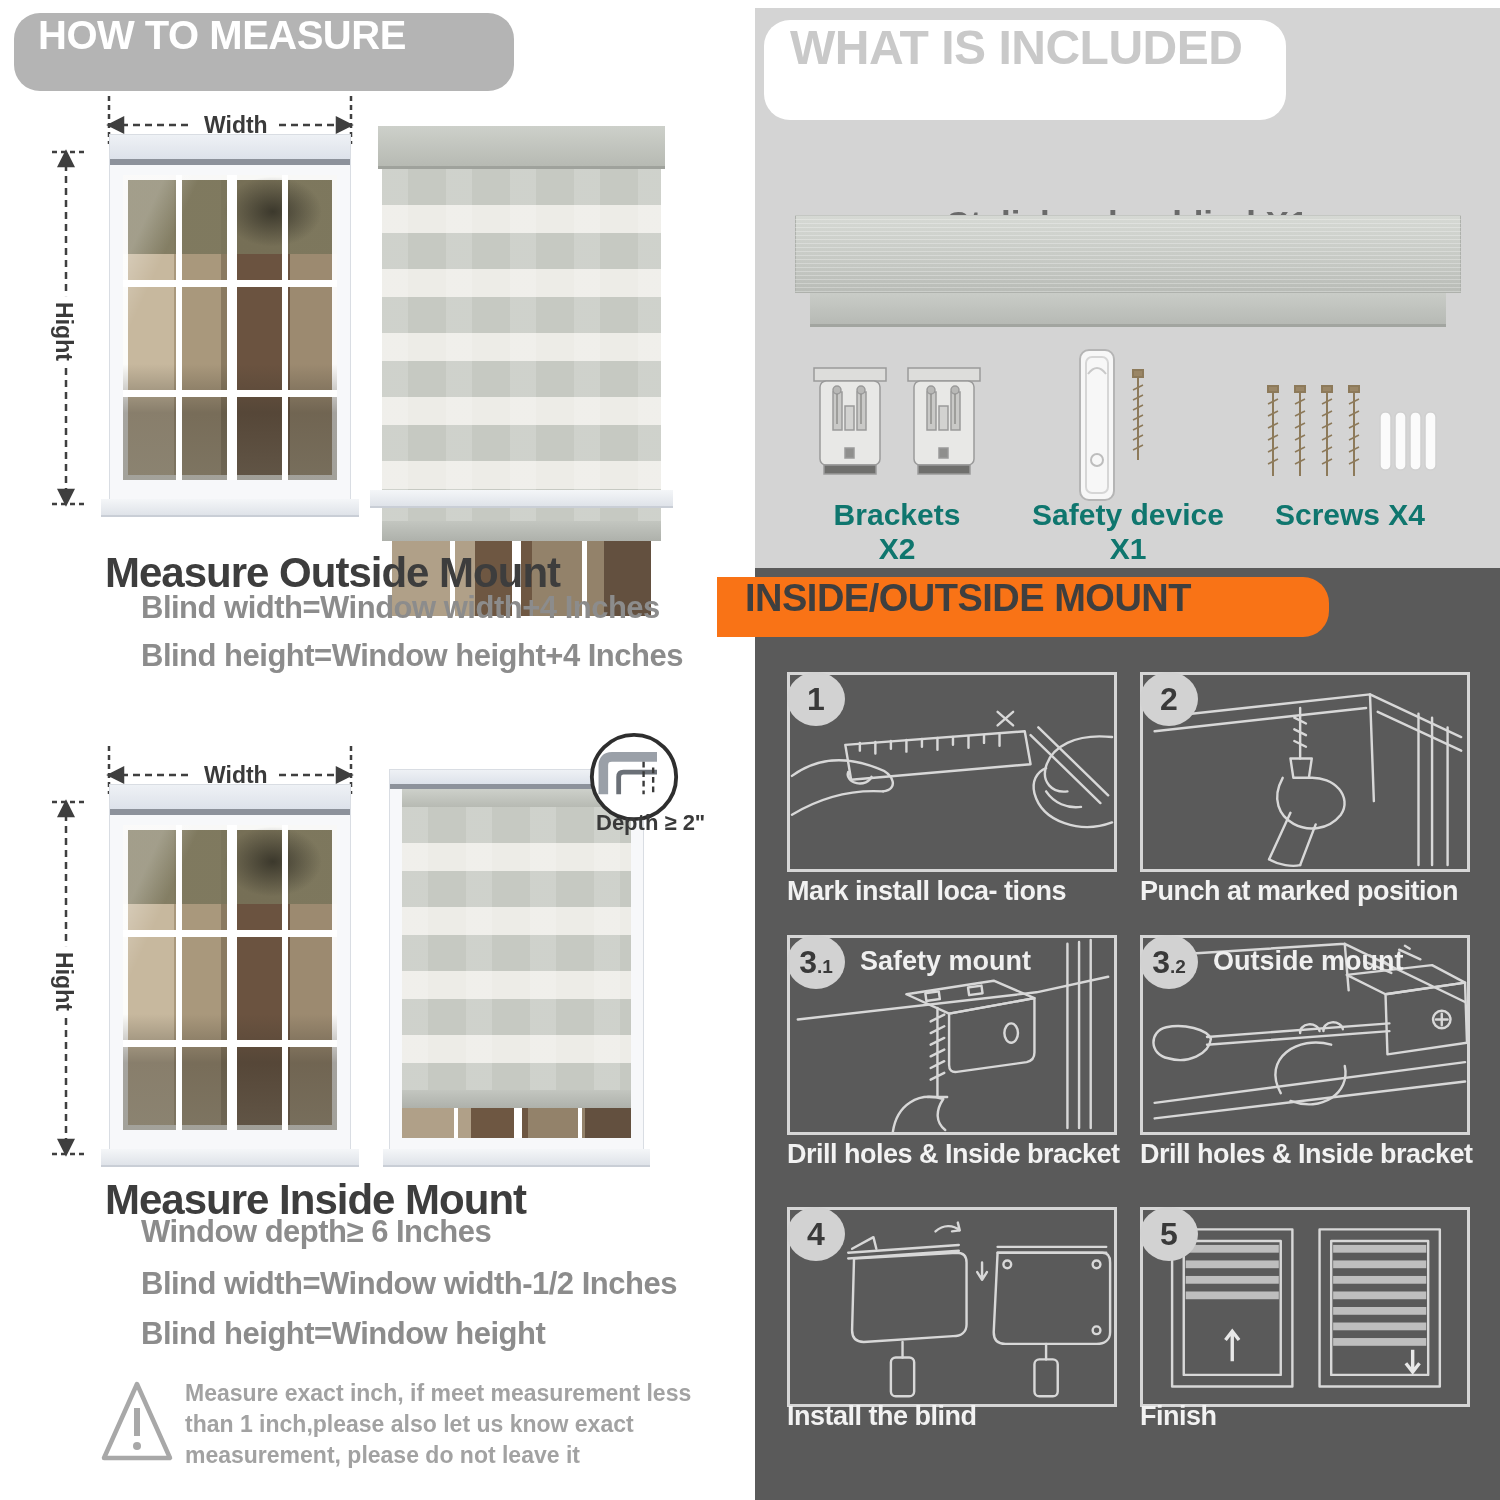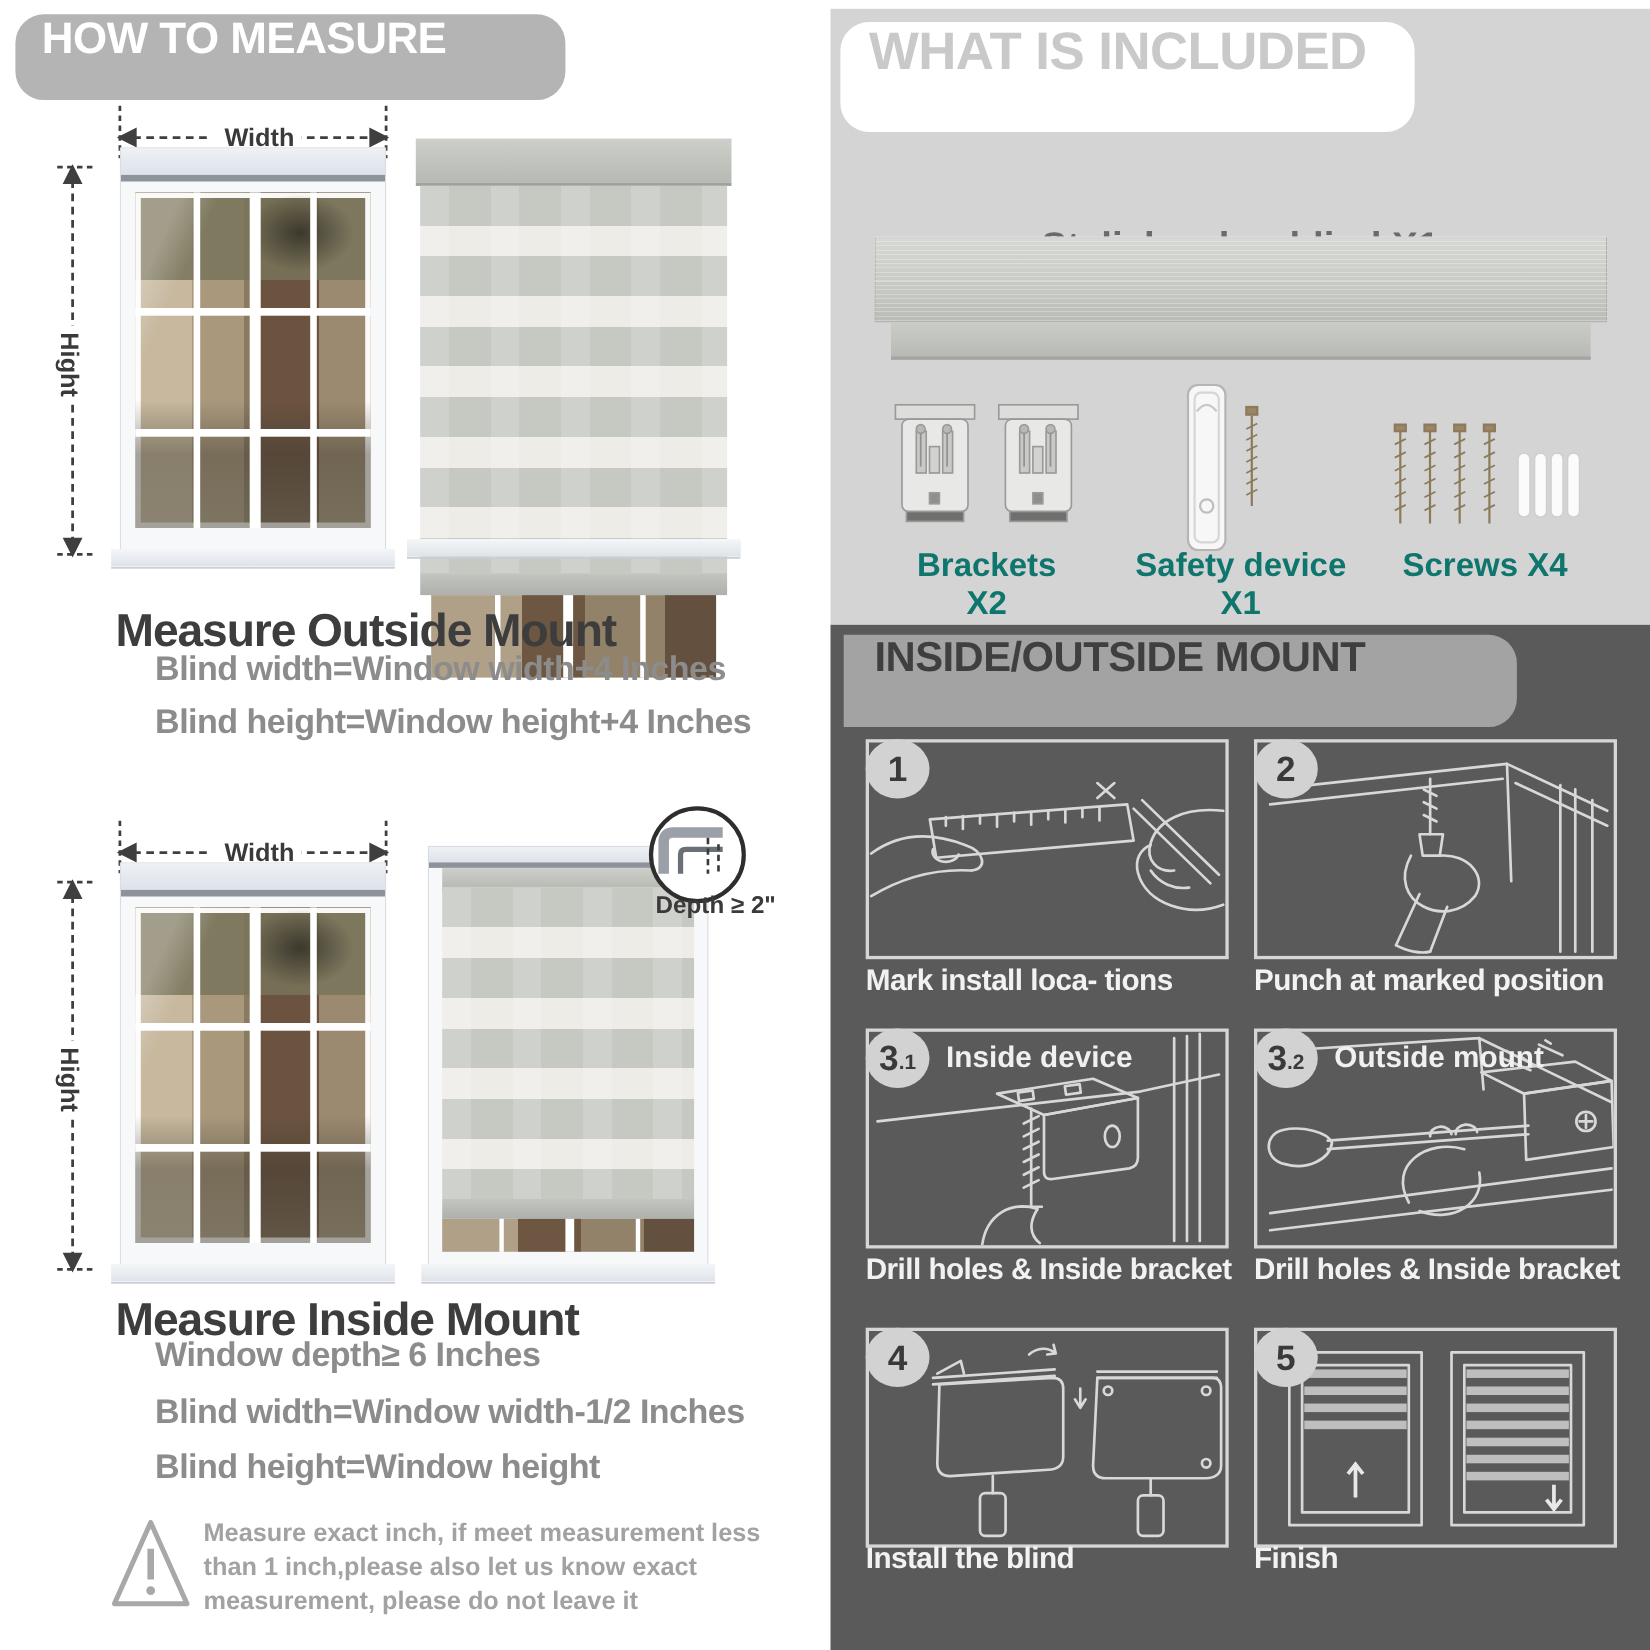--- a/index.html
+++ b/index.html
@@ -6,21 +6,21 @@
   #canvas{position:relative;width:1500px;height:1500px;overflow:hidden;
           font-family:"Liberation Sans",sans-serif;background:#ffffff;}
   .abs{position:absolute;}
 
   
   .bar{position:absolute;border-radius:26px;display:flex;align-items:flex-start;}
   .bar-left{left:14px;top:13px;width:500px;height:78px;background:#b4b4b4;}
   .bar-left span{color:#ffffff;font-size:40px;font-weight:700;letter-spacing:-.5px;padding-left:24px;}
   .bar-right{left:764px;top:20px;width:522px;height:100px;background:#ffffff;}
   .bar-right span{color:#c9c9c9;font-size:48px;font-weight:700;letter-spacing:-.5px;padding-left:26px;}
-  .bar-mount{left:767px;top:577px;width:612px;height:84px;background:#a3a3a3;
+  .bar-mount{left:717px;top:577px;width:612px;height:60px;background:#f97316;
              border-radius:0 26px 26px 0;}
   .bar-mount span{color:#3f3f3f;font-size:38px;font-weight:700;letter-spacing:-.5px;padding-left:28px;}
 
   
   .light-block{left:755px;top:8px;width:745px;height:560px;background:#d4d4d4;}
   .dark-block{left:755px;top:568px;width:745px;height:932px;background:#5a5a5a;}
 
   
   .sec-heading{position:absolute;left:105px;font-size:42px;font-weight:700;color:#3d3d3d;letter-spacing:-1px;margin-top:16px;}
   .sec-line{position:absolute;left:105px;font-size:31px;font-weight:700;color:#8c8c8c;letter-spacing:-.5px;margin-left:36px;}
@@ -377,21 +377,21 @@
         <rect x="138" y="56" width="14" height="8" transform="rotate(-8 145 60)"></rect>
         <rect x="182" y="50" width="14" height="8" transform="rotate(-8 189 54)"></rect>
         <path d="M150,164 L150,72 M143,86 l14,-7 M143,98 l14,-7 M143,110 l14,-7 M143,122 l14,-7 M143,134 l14,-7 M143,146 l14,-7 M140,164 h20"></path>
         <path d="M104,200 C108,172 130,158 156,166 C148,178 148,190 158,198"></path>
       </g>
     </svg>
     <div class="badge">
         <span>3</span>
         <span class="sub">.1</span>
       </div>
-    <div class="step-title">Inside device</div>
+    <div class="step-title">Safety mount</div>
   </div>
   <div class="caption" style="left:787px;top:1139px;">Drill holes &amp;  Inside bracket</div>
 
   <div class="panel" style="left:1140px;top:935px;">
     <svg viewBox="0 0 330 200">
       <g class="lineart">
         <path d="M16,18 L206,6 M206,6 L330,66 M206,6 L210,54"></path>
         <path d="M10,170 L330,128 M10,186 L330,148"></path>
         <polygon points="208,38 296,28 330,46 248,58"></polygon>
         <path d="M248,58 L330,46 L332,108 L250,120 Z"></path>

